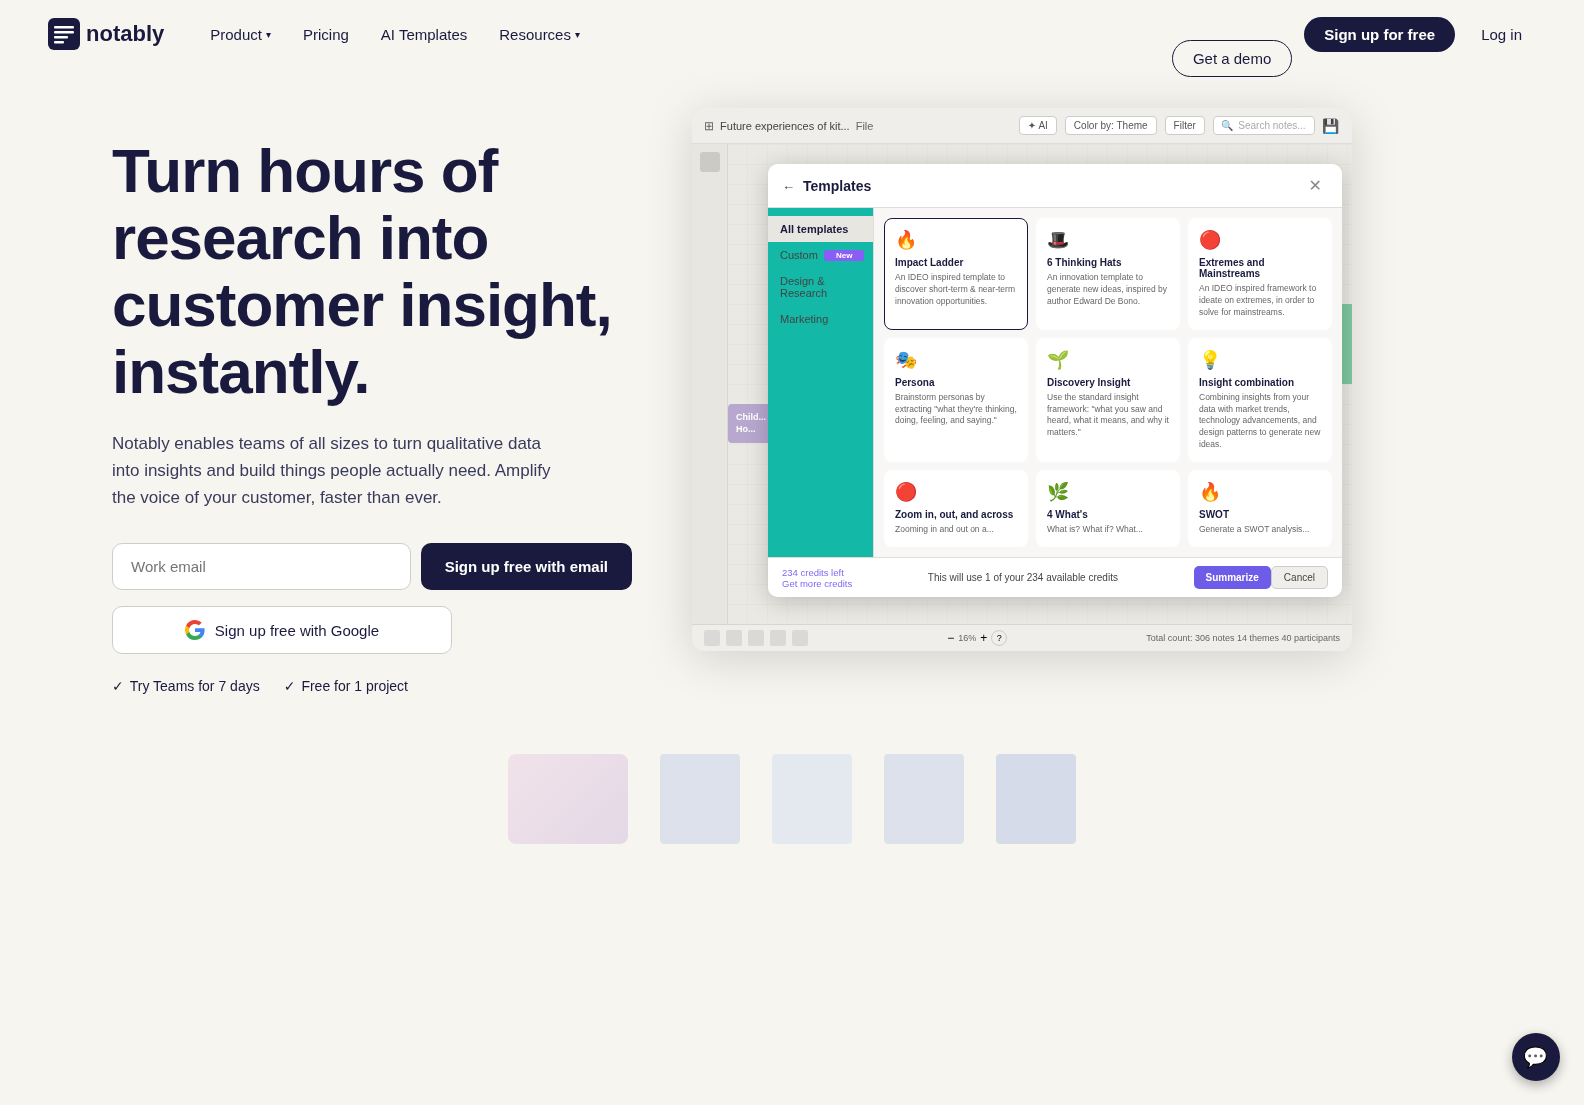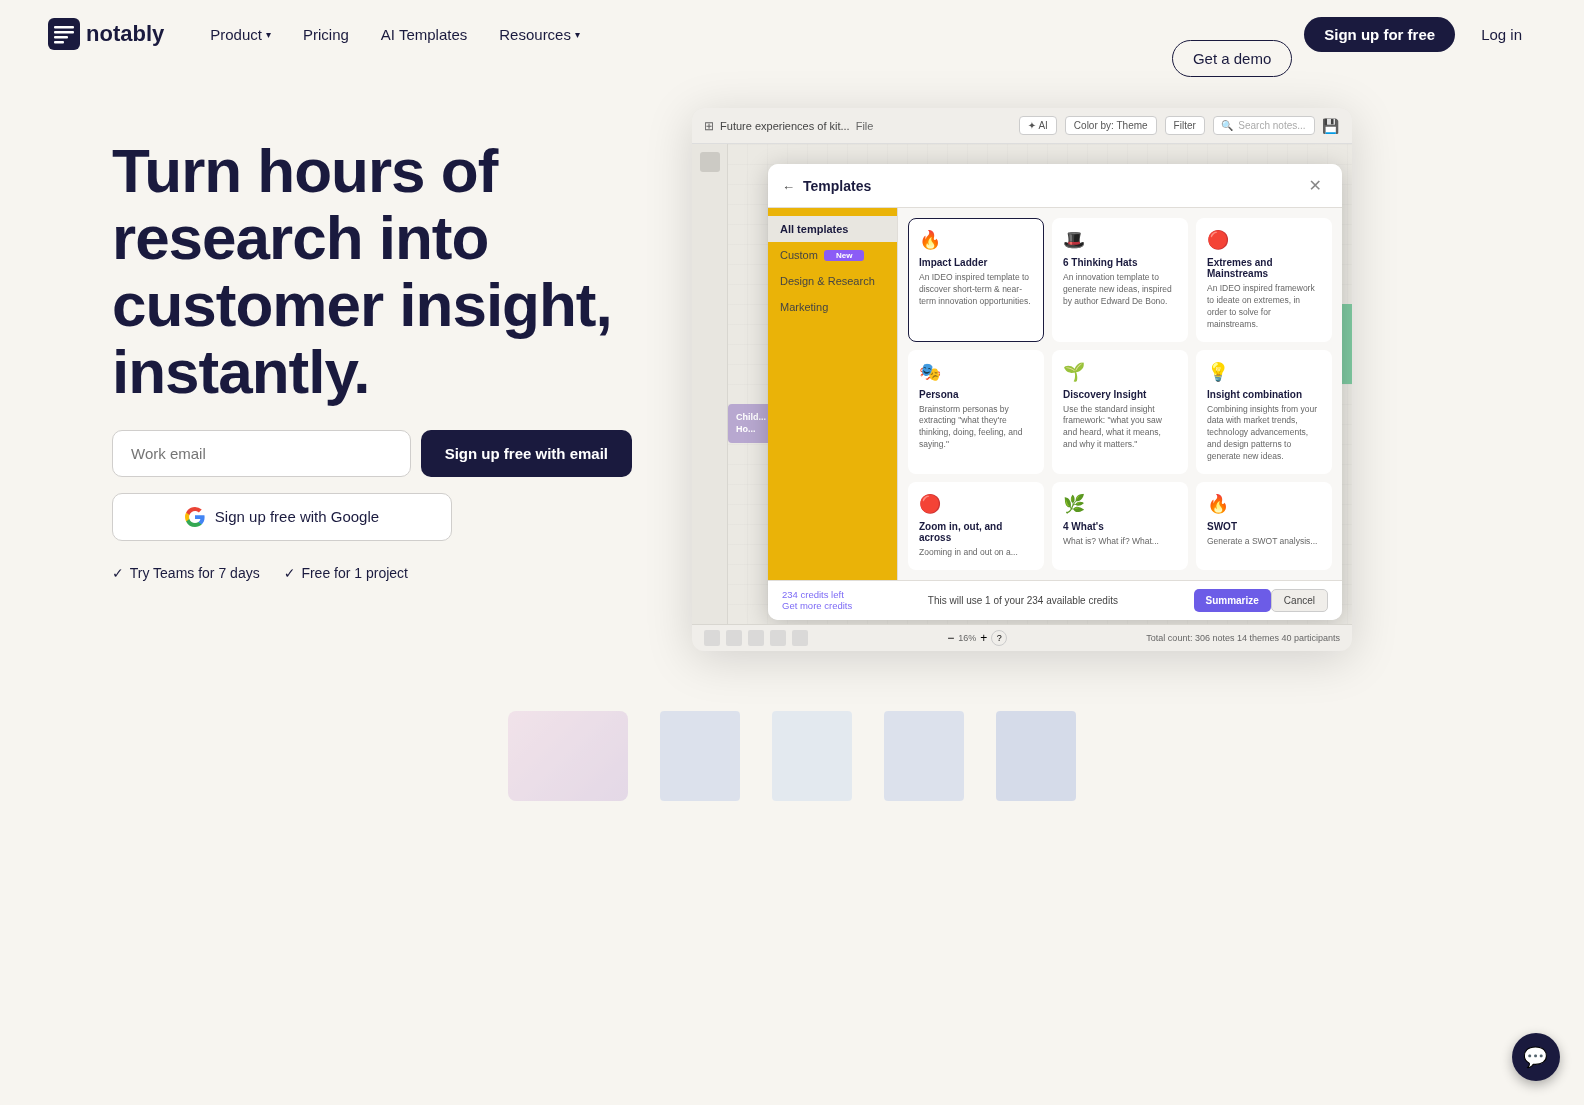--- a/index.html
+++ b/index.html
@@ -325,22 +325,22 @@
     .modal-close {
       font-size: 16px;
       color: #888;
       cursor: pointer;
       padding: 2px 6px;
     }
     .modal-body {
       display: flex;
     }
     .modal-sidebar {
-      width: 130px;
-      background: #eab308;
+      width: 106px;
+      background: #14b8a6;
       padding: 8px 0;
       border-right: 1px solid #e0ddd8;
       flex-shrink: 0;
     }
     .modal-nav-item {
       padding: 7px 12px;
       font-size: 11px;
       color: #444;
       cursor: pointer;
       display: flex;
@@ -552,20 +552,21 @@
   <div class="nav-actions">
     <button class="btn-demo">Get a demo</button>
     <button class="btn-signup-nav">Sign up for free</button>
     <button class="btn-login">Log in</button>
   </div>
 </nav>
 
 <section class="hero">
   <div class="hero-left">
     <h1 class="hero-title">Turn hours of research into customer insight, instantly.</h1>
+    <p class="hero-desc">Notably enables teams of all sizes to turn qualitative data into insights and build things people actually need. Amplify the voice of your customer, faster than ever.</p>
     <div class="hero-form">
       <input class="hero-email-input" type="email" placeholder="Work email" style="">
       <button class="btn-signup-email">Sign up free with email</button>
     </div>
     <button class="btn-google">
       <svg class="google-icon" viewBox="0 0 20 20" xmlns="http://www.w3.org/2000/svg">
         <path d="M19.6 10.23c0-.68-.06-1.36-.18-2H10v3.79h5.4a4.6 4.6 0 0 1-2 3.03v2.5h3.22c1.89-1.74 2.98-4.3 2.98-7.32z" fill="#4285F4"></path>
         <path d="M10 20c2.7 0 4.97-.9 6.62-2.44l-3.22-2.5c-.9.6-2.04.96-3.4.96-2.6 0-4.8-1.76-5.6-4.12H1.1v2.58A9.99 9.99 0 0 0 10 20z" fill="#34A853"></path>
         <path d="M4.4 11.9A6.06 6.06 0 0 1 4.08 10c0-.66.11-1.3.32-1.9V5.52H1.1A10 10 0 0 0 0 10c0 1.61.38 3.13 1.1 4.48l3.3-2.58z" fill="#FBBC05"></path>
         <path d="M10 3.98c1.47 0 2.79.51 3.83 1.5L16.7 2.6A9.96 9.96 0 0 0 10 0 9.99 9.99 0 0 0 1.1 5.52l3.3 2.58C5.2 5.74 7.4 3.98 10 3.98z" fill="#EA4335"></path>

